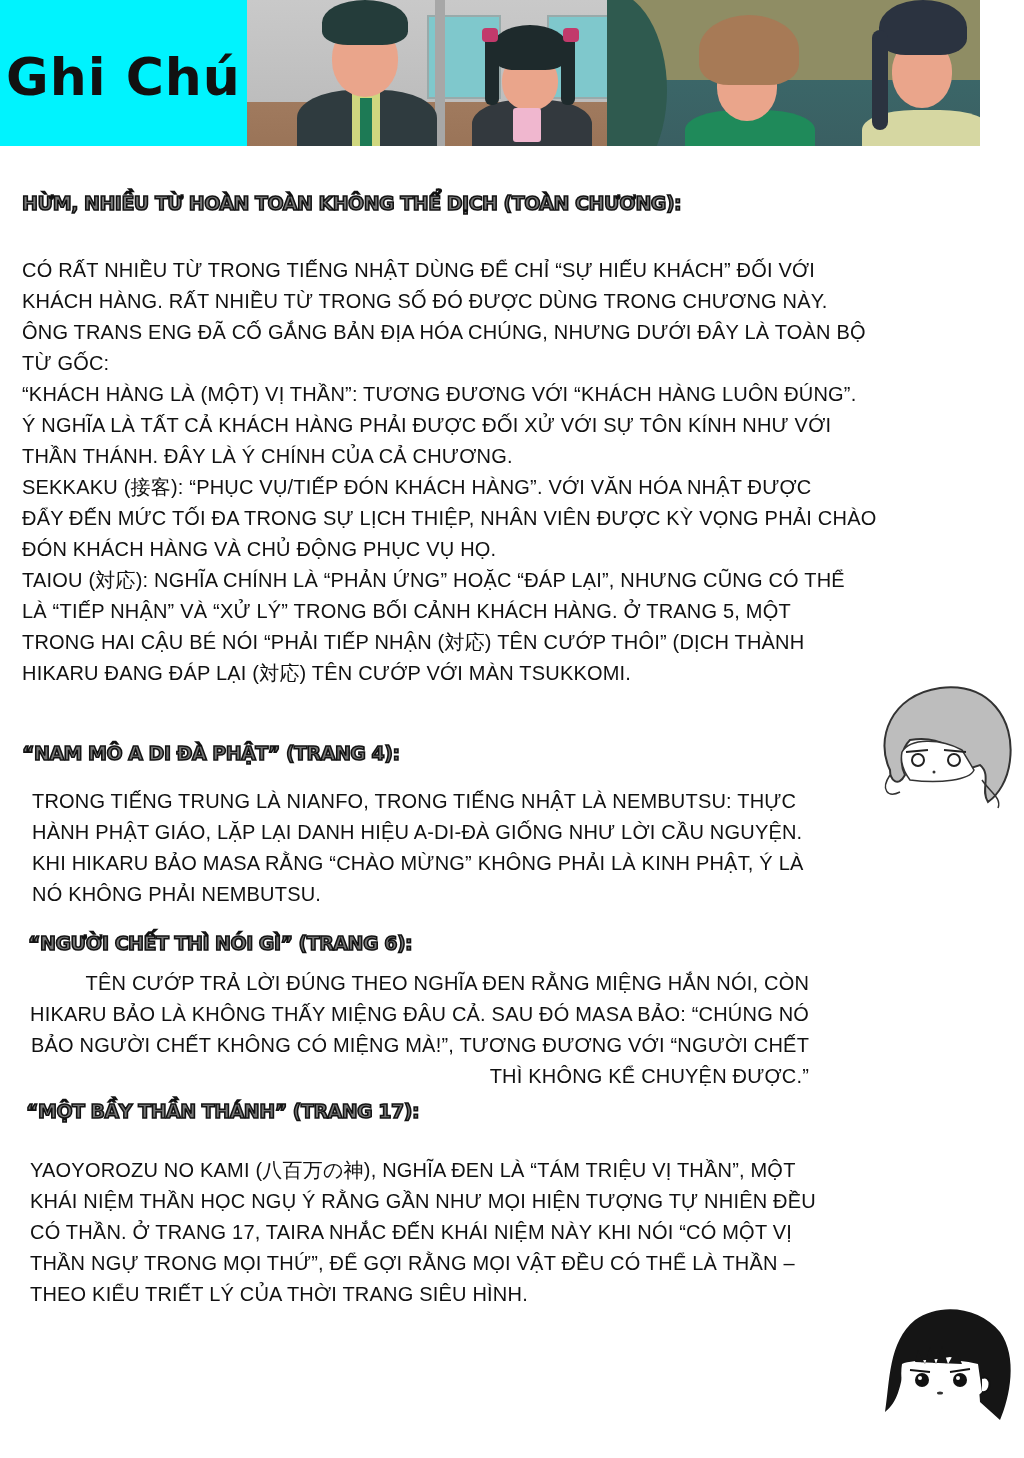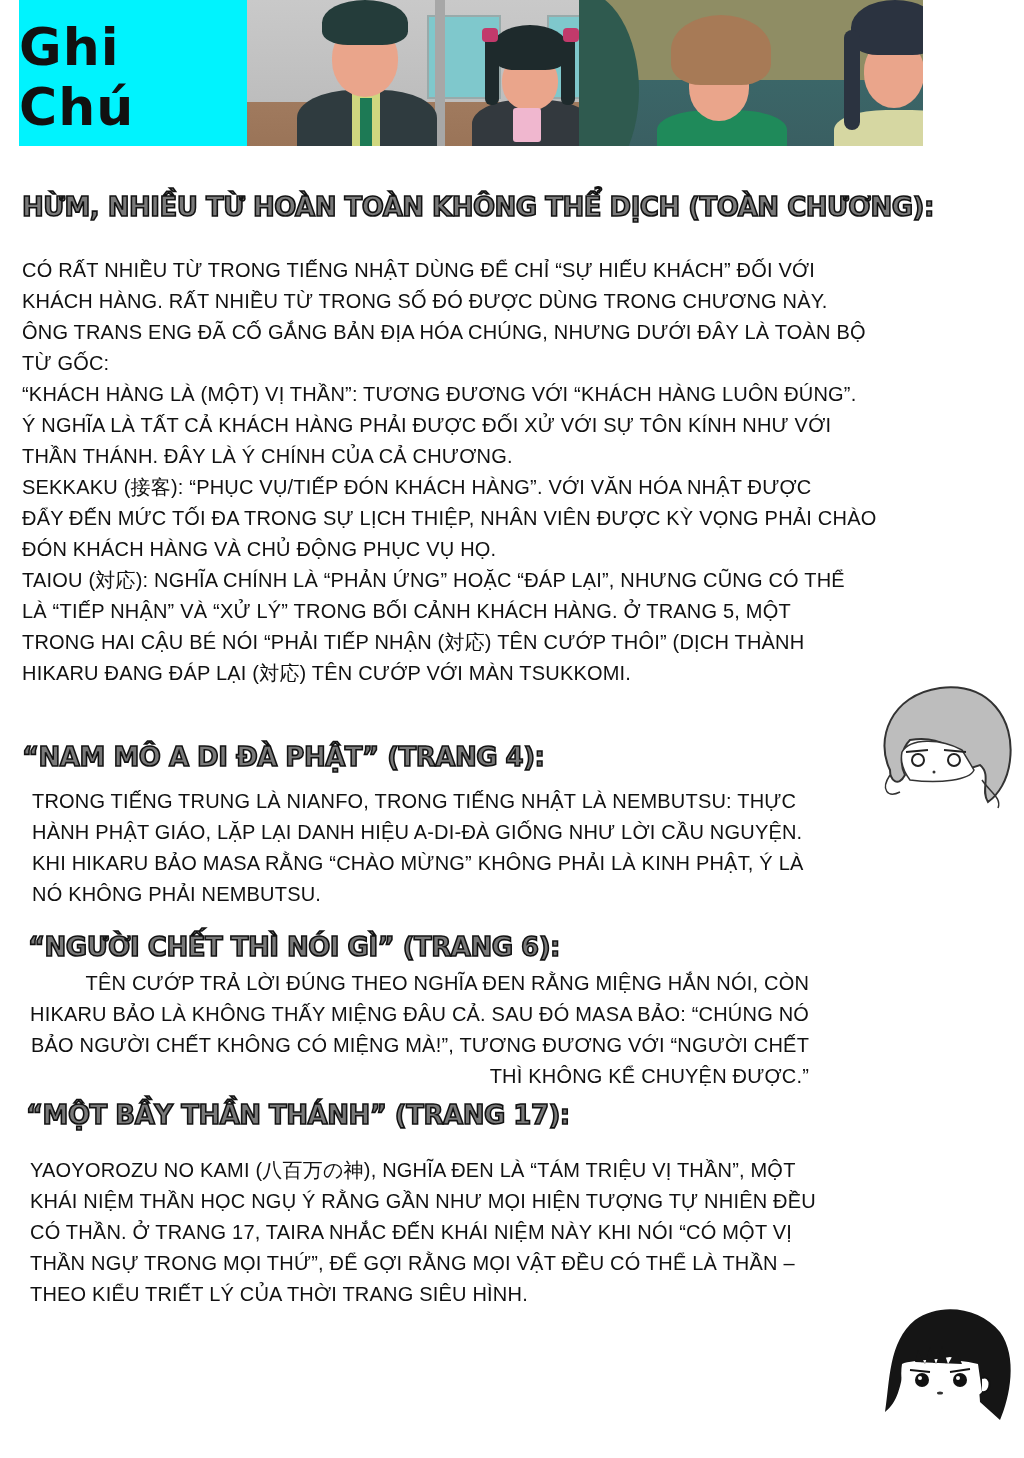--- a/index.html
+++ b/index.html
@@ -1,29 +1,29 @@
 <!DOCTYPE html>
 <html><head>
 <meta charset="utf-8">
 <style>
   html, body { margin:0; padding:0; background:#ffffff; }
   body { width:1024px; height:1458px; position:relative; overflow:hidden; font-family:"DejaVu Sans", sans-serif; }
-  .banner { position:absolute; left:0; top:0; width:904px; height:146px; display:flex;margin-left:19px; }
+  .banner { position:absolute; left:0; top:0; width:980px; height:146px; display:flex; }
   .title-box { width:258px; height:146px; background:#00f3fe; display:flex; align-items:center; justify-content:center; }
   .title-text { font-family:"DejaVu Sans", sans-serif; font-weight:bold; font-size:52px; color:#111; letter-spacing:1px; margin-top:8px; }
   .panel { position:relative; height:146px; overflow:hidden; }
   .panel1 { width:376px; background:linear-gradient(180deg,#c9c9c9 0%,#bdbdbd 70%,#a07a5e 70%,#9a7458 100%); }
   .panel2 { width:390px; background:linear-gradient(180deg,#8f8d64 0%,#8f8d64 55%,#3b6668 55%,#3a5f62 100%); }
   .win { position:absolute; background:#7fc8cc; border:2px solid #9aa; }
   .pole { position:absolute; background:#a7a7a7; }
   .face { position:absolute; background:#eaa58b; border-radius:45% 45% 50% 50%; }
   .hair { position:absolute; border-radius:50% 50% 30% 30%; }
   .body-c { position:absolute; border-radius:40% 40% 0 0; }
 
-  .heading { position:absolute; left:22px; font-family:"DejaVu Sans", sans-serif; font-weight:bold; font-size:26px; color:#7a7a7a; letter-spacing:-0.5px;
+  .heading { position:absolute; left:22px; font-family:"DejaVu Sans", sans-serif; font-weight:bold; font-size:19px; color:#7a7a7a; letter-spacing:-0.5px;
     -webkit-text-stroke:1.6px #111; text-transform:uppercase; white-space:nowrap; }
   .para { position:absolute; left:22px; font-family:"Liberation Sans", sans-serif; font-size:20px; line-height:31px; color:#111; text-transform:uppercase; letter-spacing:0.2px; }
   .para div { white-space:nowrap; }
   .chibi { position:absolute; }
 </style>
 </head>
 <body>
 
 <div class="banner">
   <div class="title-box">

